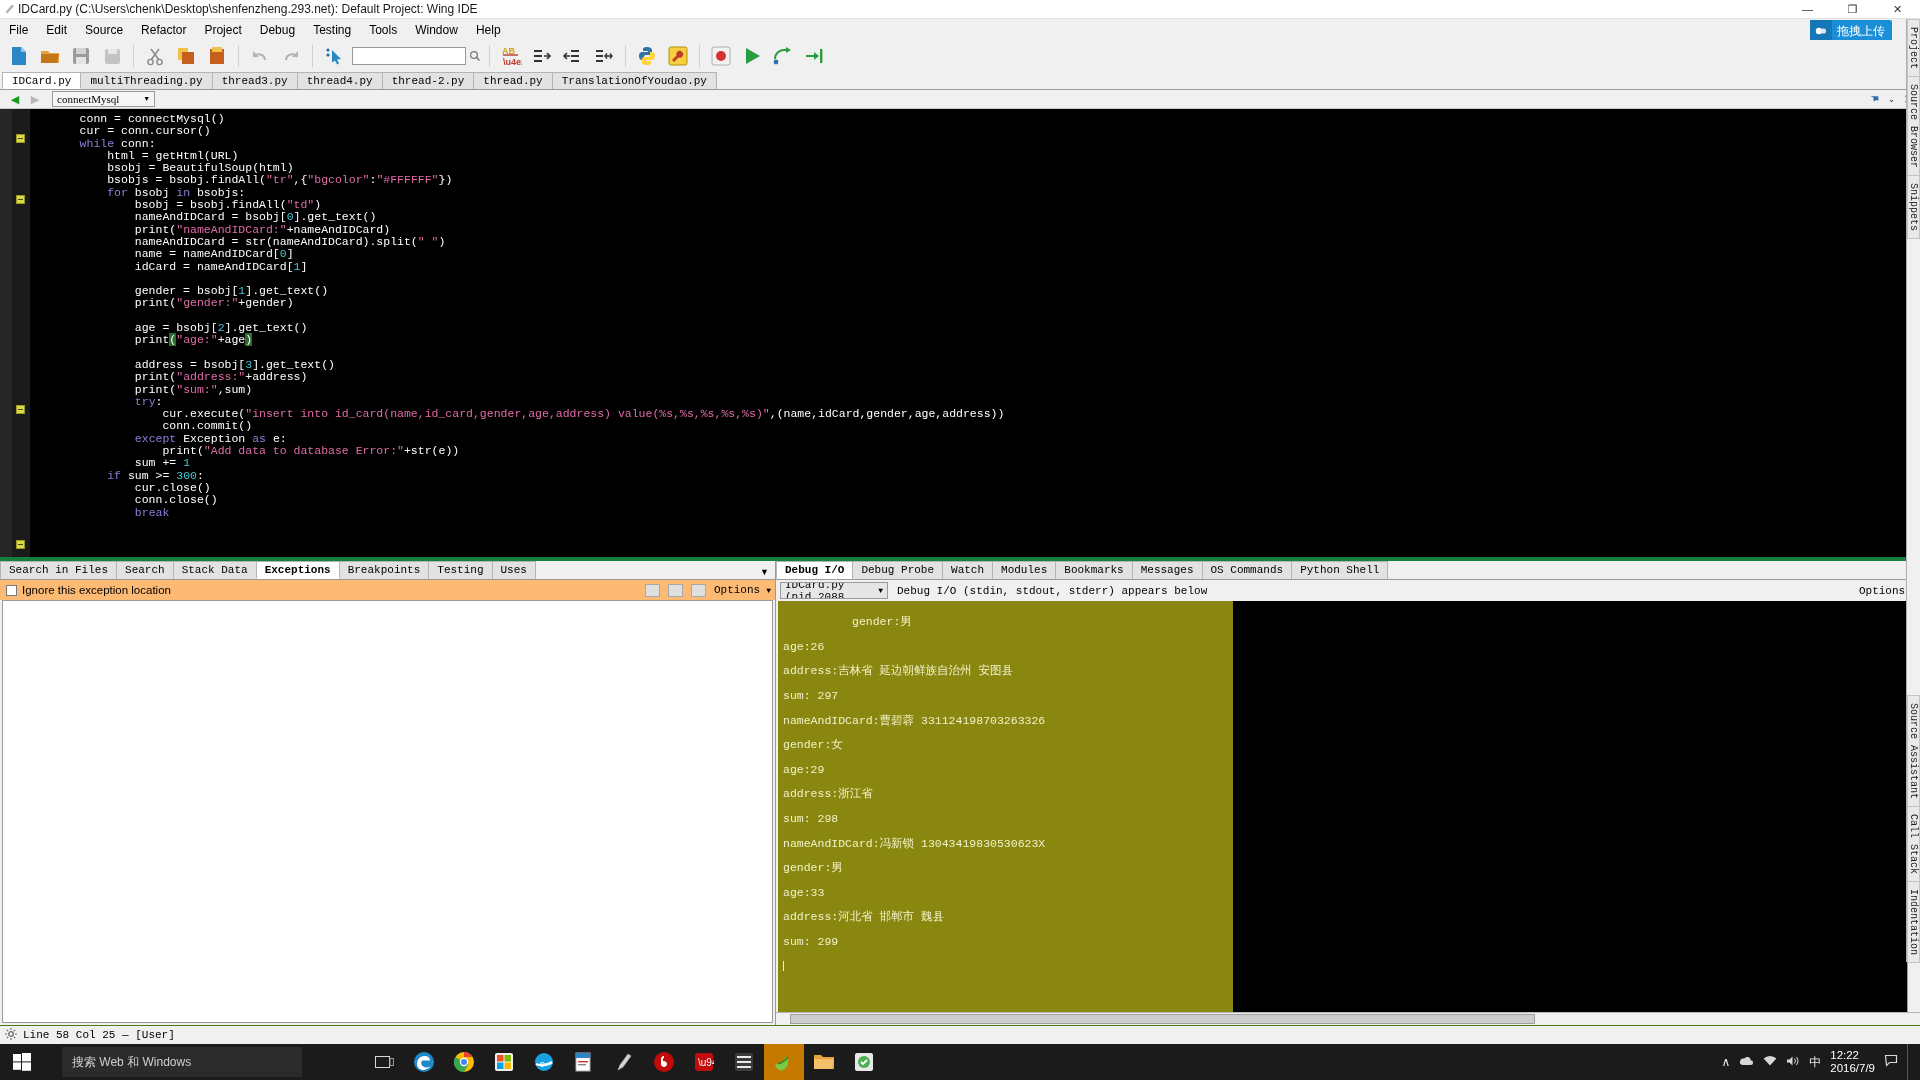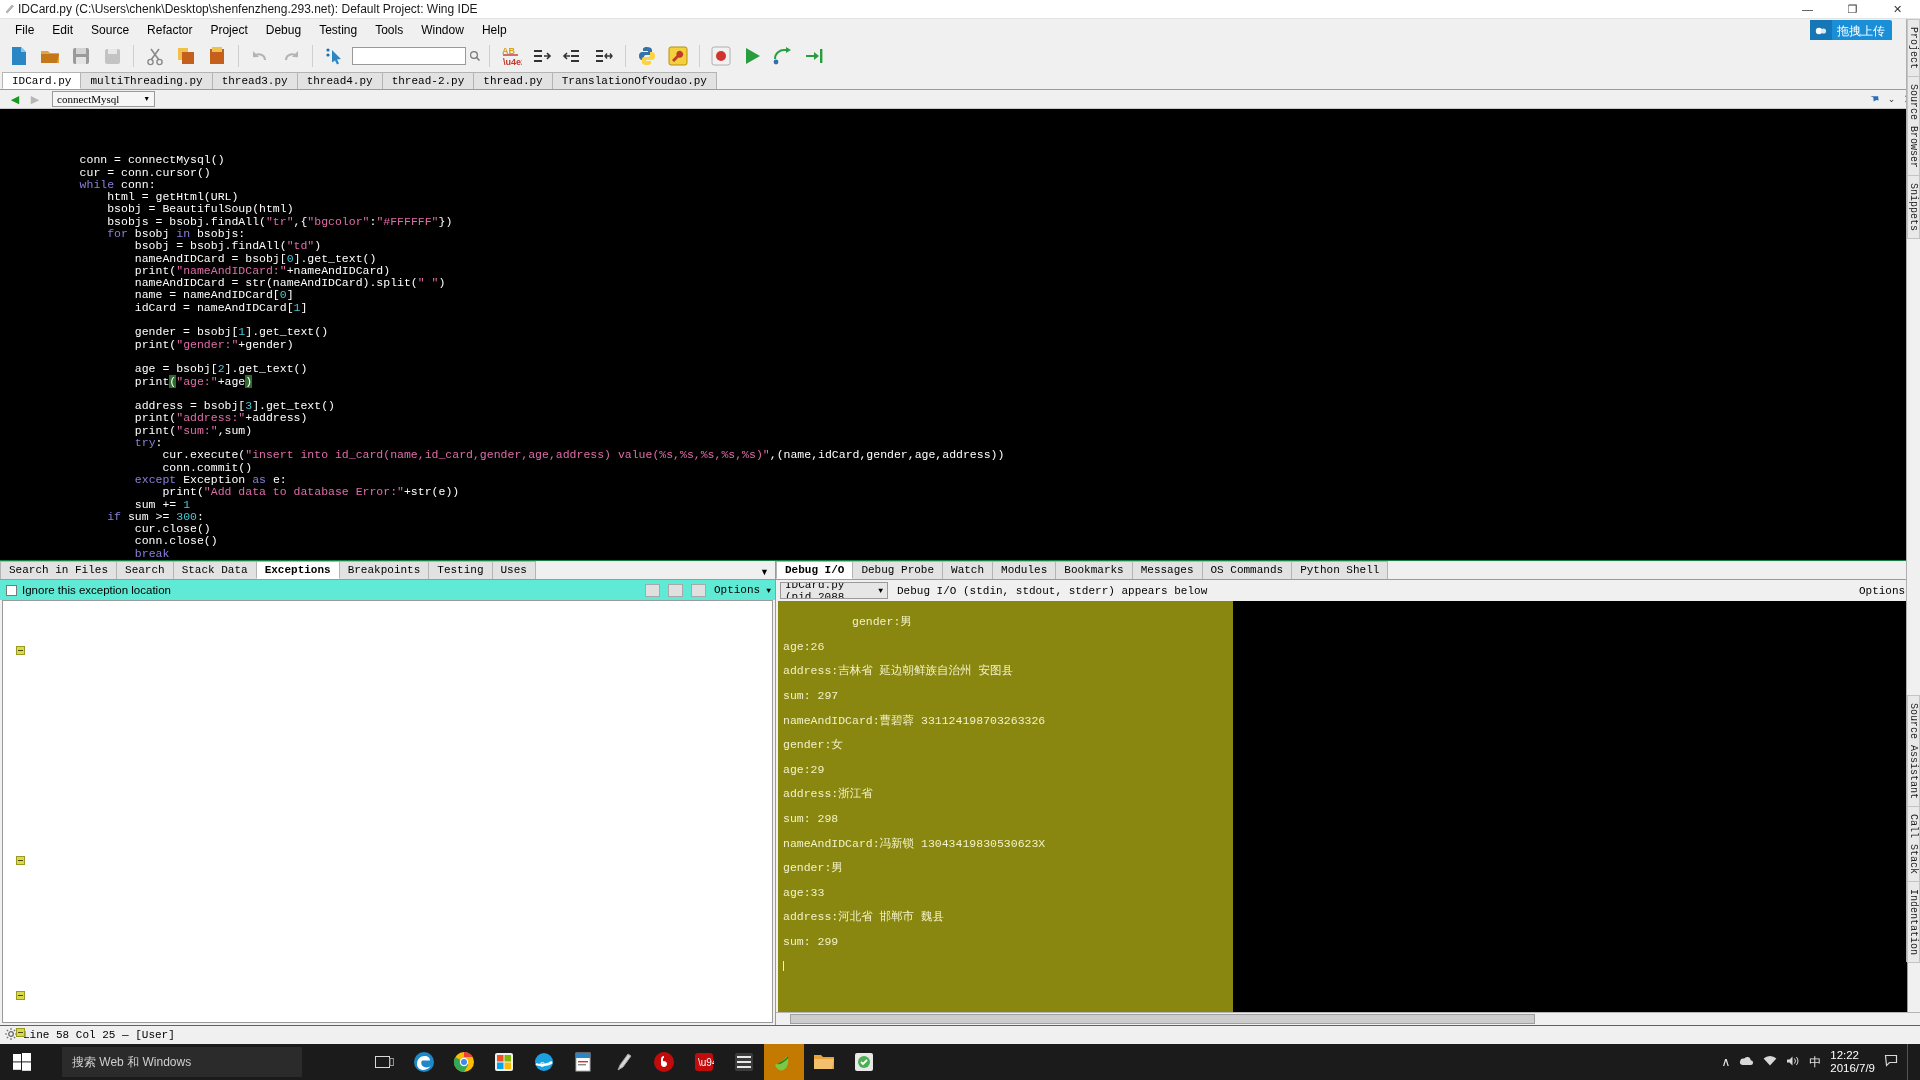--- a/index.html
+++ b/index.html
@@ -20,21 +20,21 @@
   }
   .titlebar .tb-icon { width:18px; text-align:center; font-size:11px; color:#888; }
   .titlebar .tb-title { font-size:12px; color:#1a1a1a; flex:1; white-space:nowrap; }
   .winbtns { display:flex; height:19px; }
   .winbtn { width:45px; height:19px; display:flex; align-items:center; justify-content:center;
             font-size:11px; color:#333; }
 
   
   .menubar {
     height:21px; background:#f0f0f0; display:flex; align-items:center;
-    padding-left:6px; flex:none; position:relative;
+    flex:none; position:relative;
   }
   .menuitem { padding:2px 9px; font-size:12px; color:#000; white-space:nowrap; }
 
   
   .toolbar {
     height:32px; background:#f0f0f0; display:flex; align-items:center;
     padding-left:4px; flex:none; gap:1px; position:relative;
   }
   .tbtn { width:30px; height:28px; display:flex; align-items:center; justify-content:center; }
   .tbtn svg { display:block; }
@@ -80,21 +80,21 @@
     display:flex; align-items:center; padding:0 4px; gap:24px;
   }
   .navcombo .arr { font-size:7px; }
   .editnav-right { position:absolute; right:4px; display:flex; align-items:center; gap:9px; }
   .pin { font-size:11px; color:#2a6fb3; transform:rotate(40deg); }
   .caretdn { font-size:9px; color:#333; }
   .xred { color:#e01b1b; font-weight:bold; font-size:14px; line-height:12px; }
 
   
   .codewrap { flex:none; display:flex; position:relative; background:#000;
-              height:452px; border-bottom:1px solid #15803d;align-items:flex-end; }
+              height:452px; border-bottom:4px solid #15803d; }
   .gutter { width:12px; background:#262626; flex:none; }
   .foldcol { width:18px; background:#1b1b1b; flex:none; position:relative; }
   .fold {
     position:absolute; left:4px; width:9px; height:9px; background:#d9d94a;
     border:1px solid #9a9a22;
   }
   .fold:after {
     content:""; position:absolute; left:1px; top:3px; width:5px; height:1px; background:#4a4a12;
   }
   .codescroll { flex:1; position:relative; overflow:hidden; background:#000; }
@@ -131,21 +131,21 @@
   .ptab {
     font-family:"Liberation Mono", monospace; font-size:11px; padding:1px 8px 2px 8px;
     height:18px; line-height:15px; border:1px solid #b4b4b4; border-bottom:none;
     background:#e2e2e2; margin-right:-1px; white-space:nowrap;
   }
   .ptab.active { background:#fff; border-bottom:1px solid #fff; position:relative; z-index:2; font-weight:bold;}
   .ptabs .tright { position:absolute; right:6px; bottom:2px; font-size:9px; }
 
   .prow {
     height:20px; display:flex; align-items:center; flex:none; padding:0 6px;
-    background:#5eead4; position:relative;
+    background:#fdba74; position:relative;
   }
   .chk { width:11px; height:11px; border:1px solid #7a7a7a; background:#fff; margin-right:5px; }
   .prow .lbl { font-size:11.5px; }
   .prow-right { position:absolute; right:4px; display:flex; align-items:center; gap:8px; }
   .minibtn { width:15px; height:13px; border:1px solid #a8a8a8; background:#e0e0e0; }
   .opts { font-family:"Liberation Mono",monospace; font-size:11px; display:flex; gap:6px; align-items:center;}
 
   .excbody { flex:1; background:#fff; border:1px solid #9a9a9a; margin:0 2px 2px 2px; min-height:0; }
 
   

